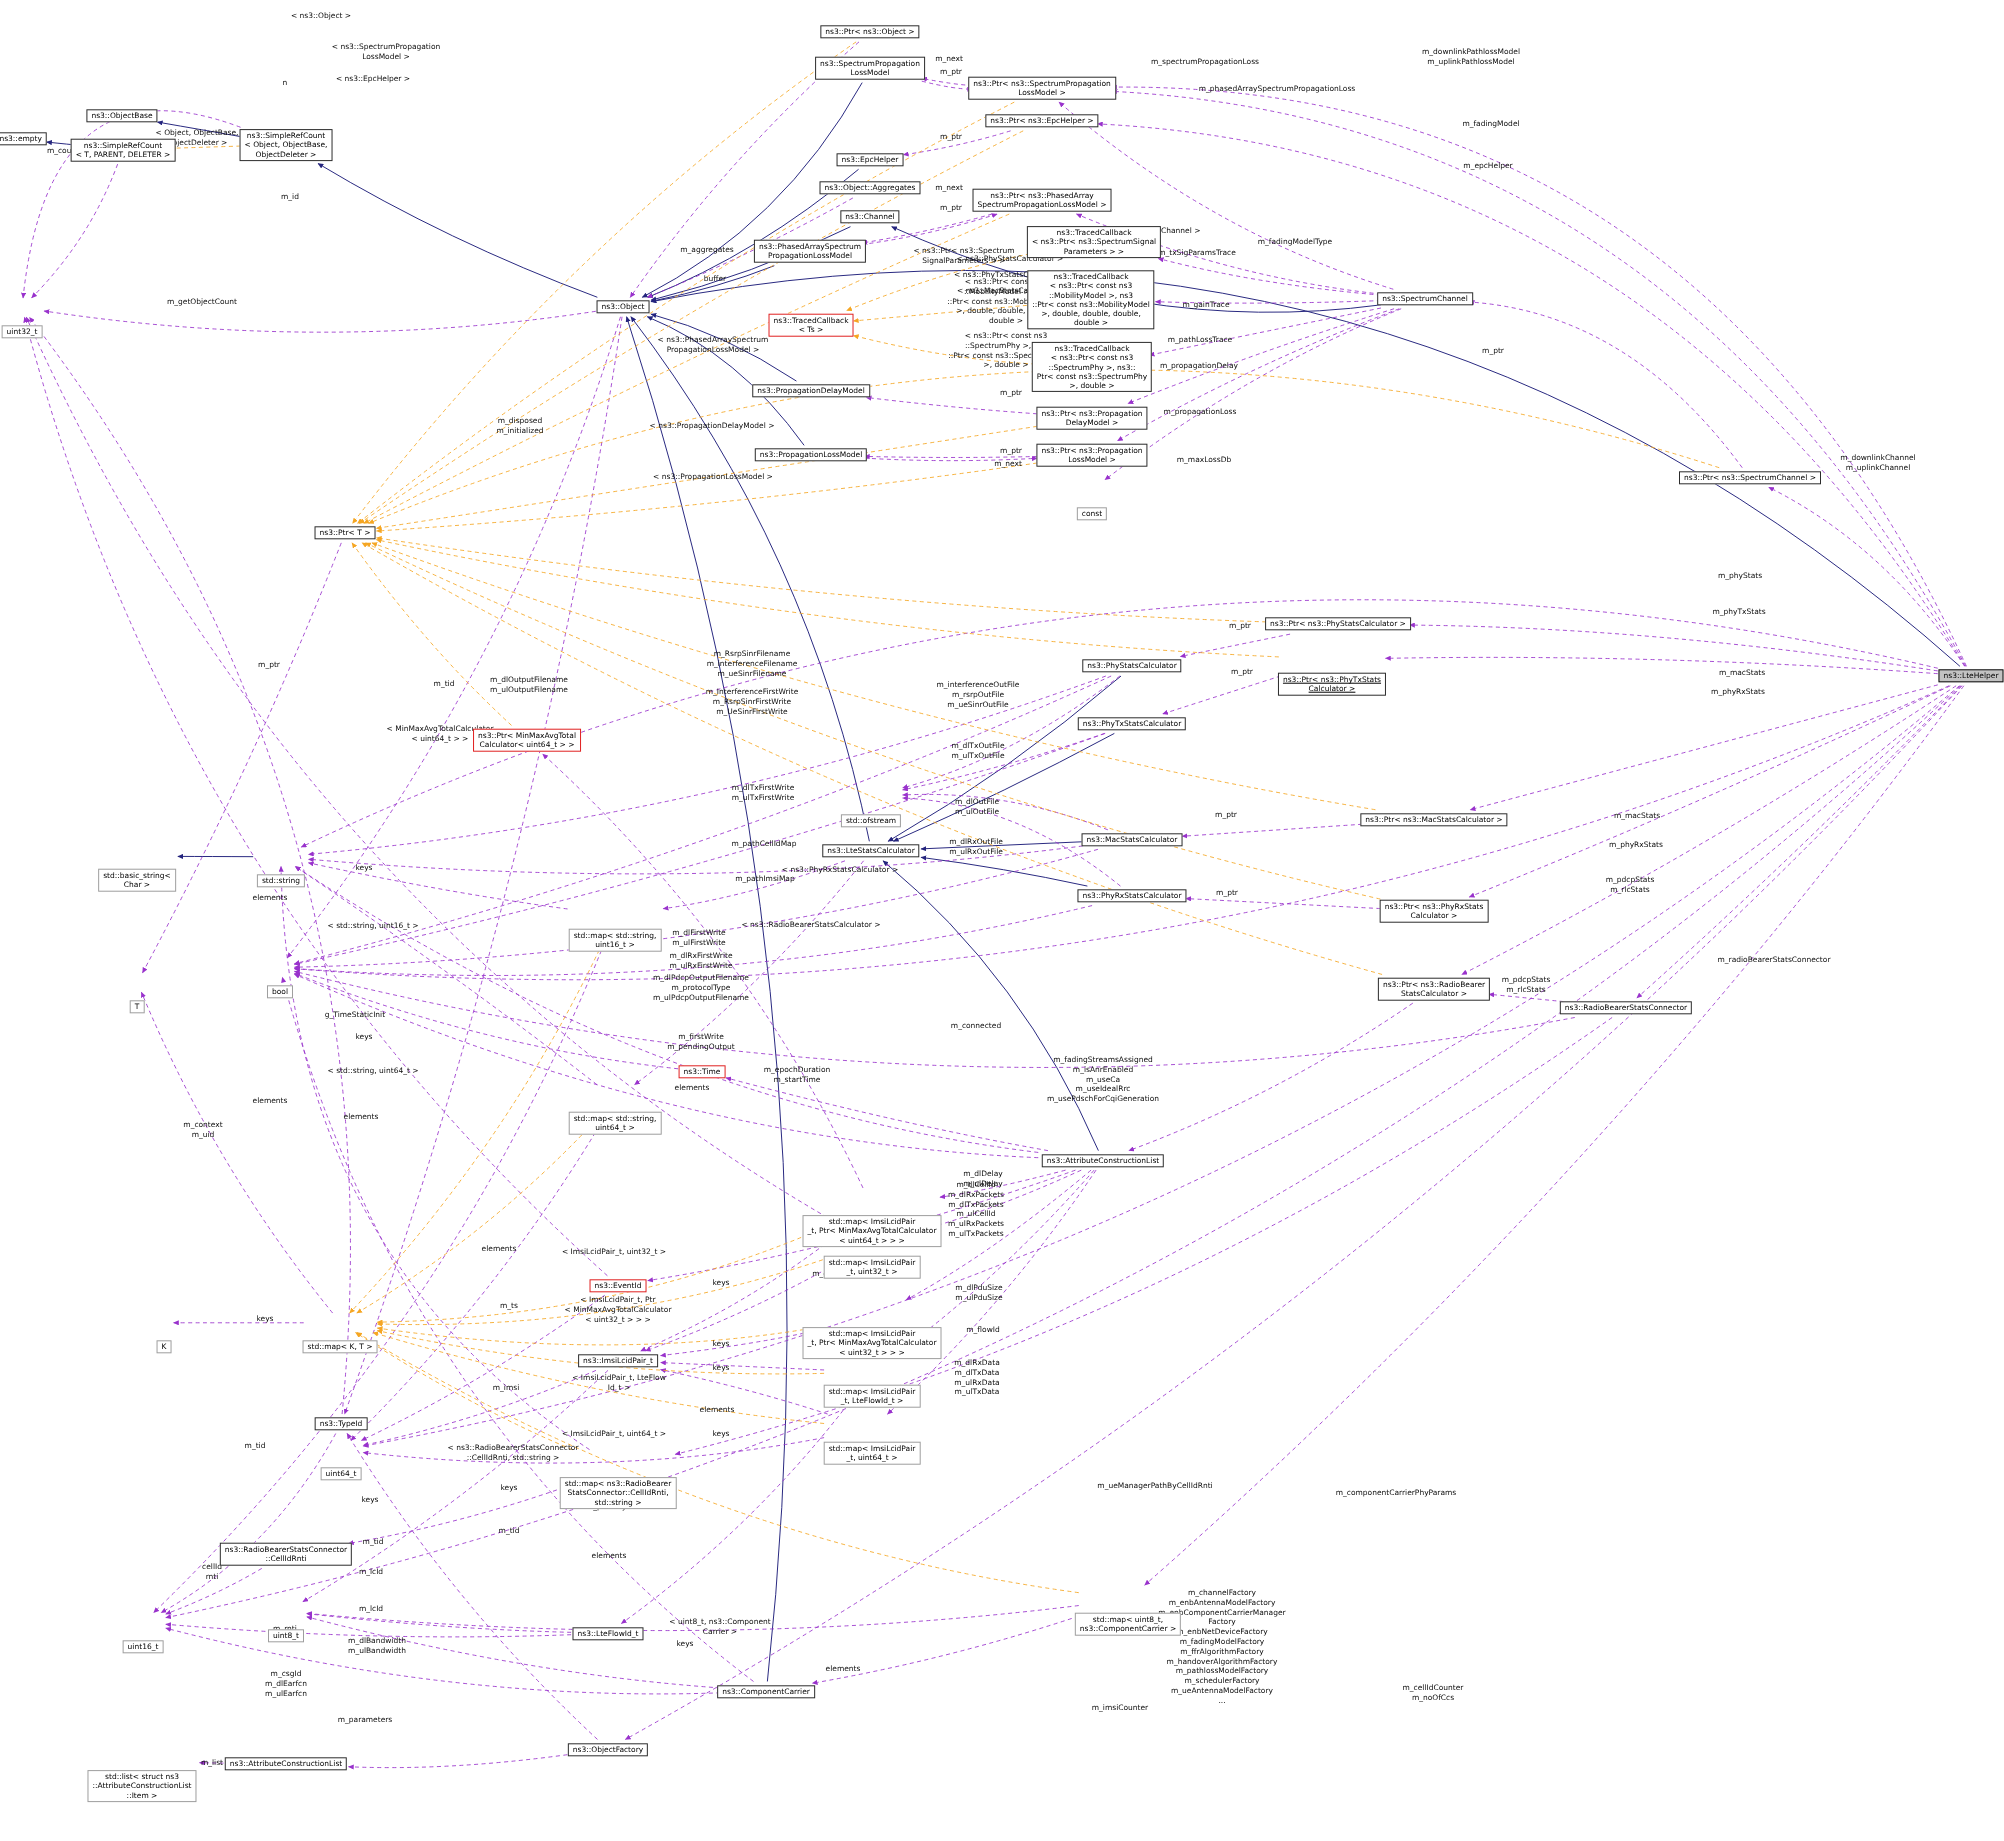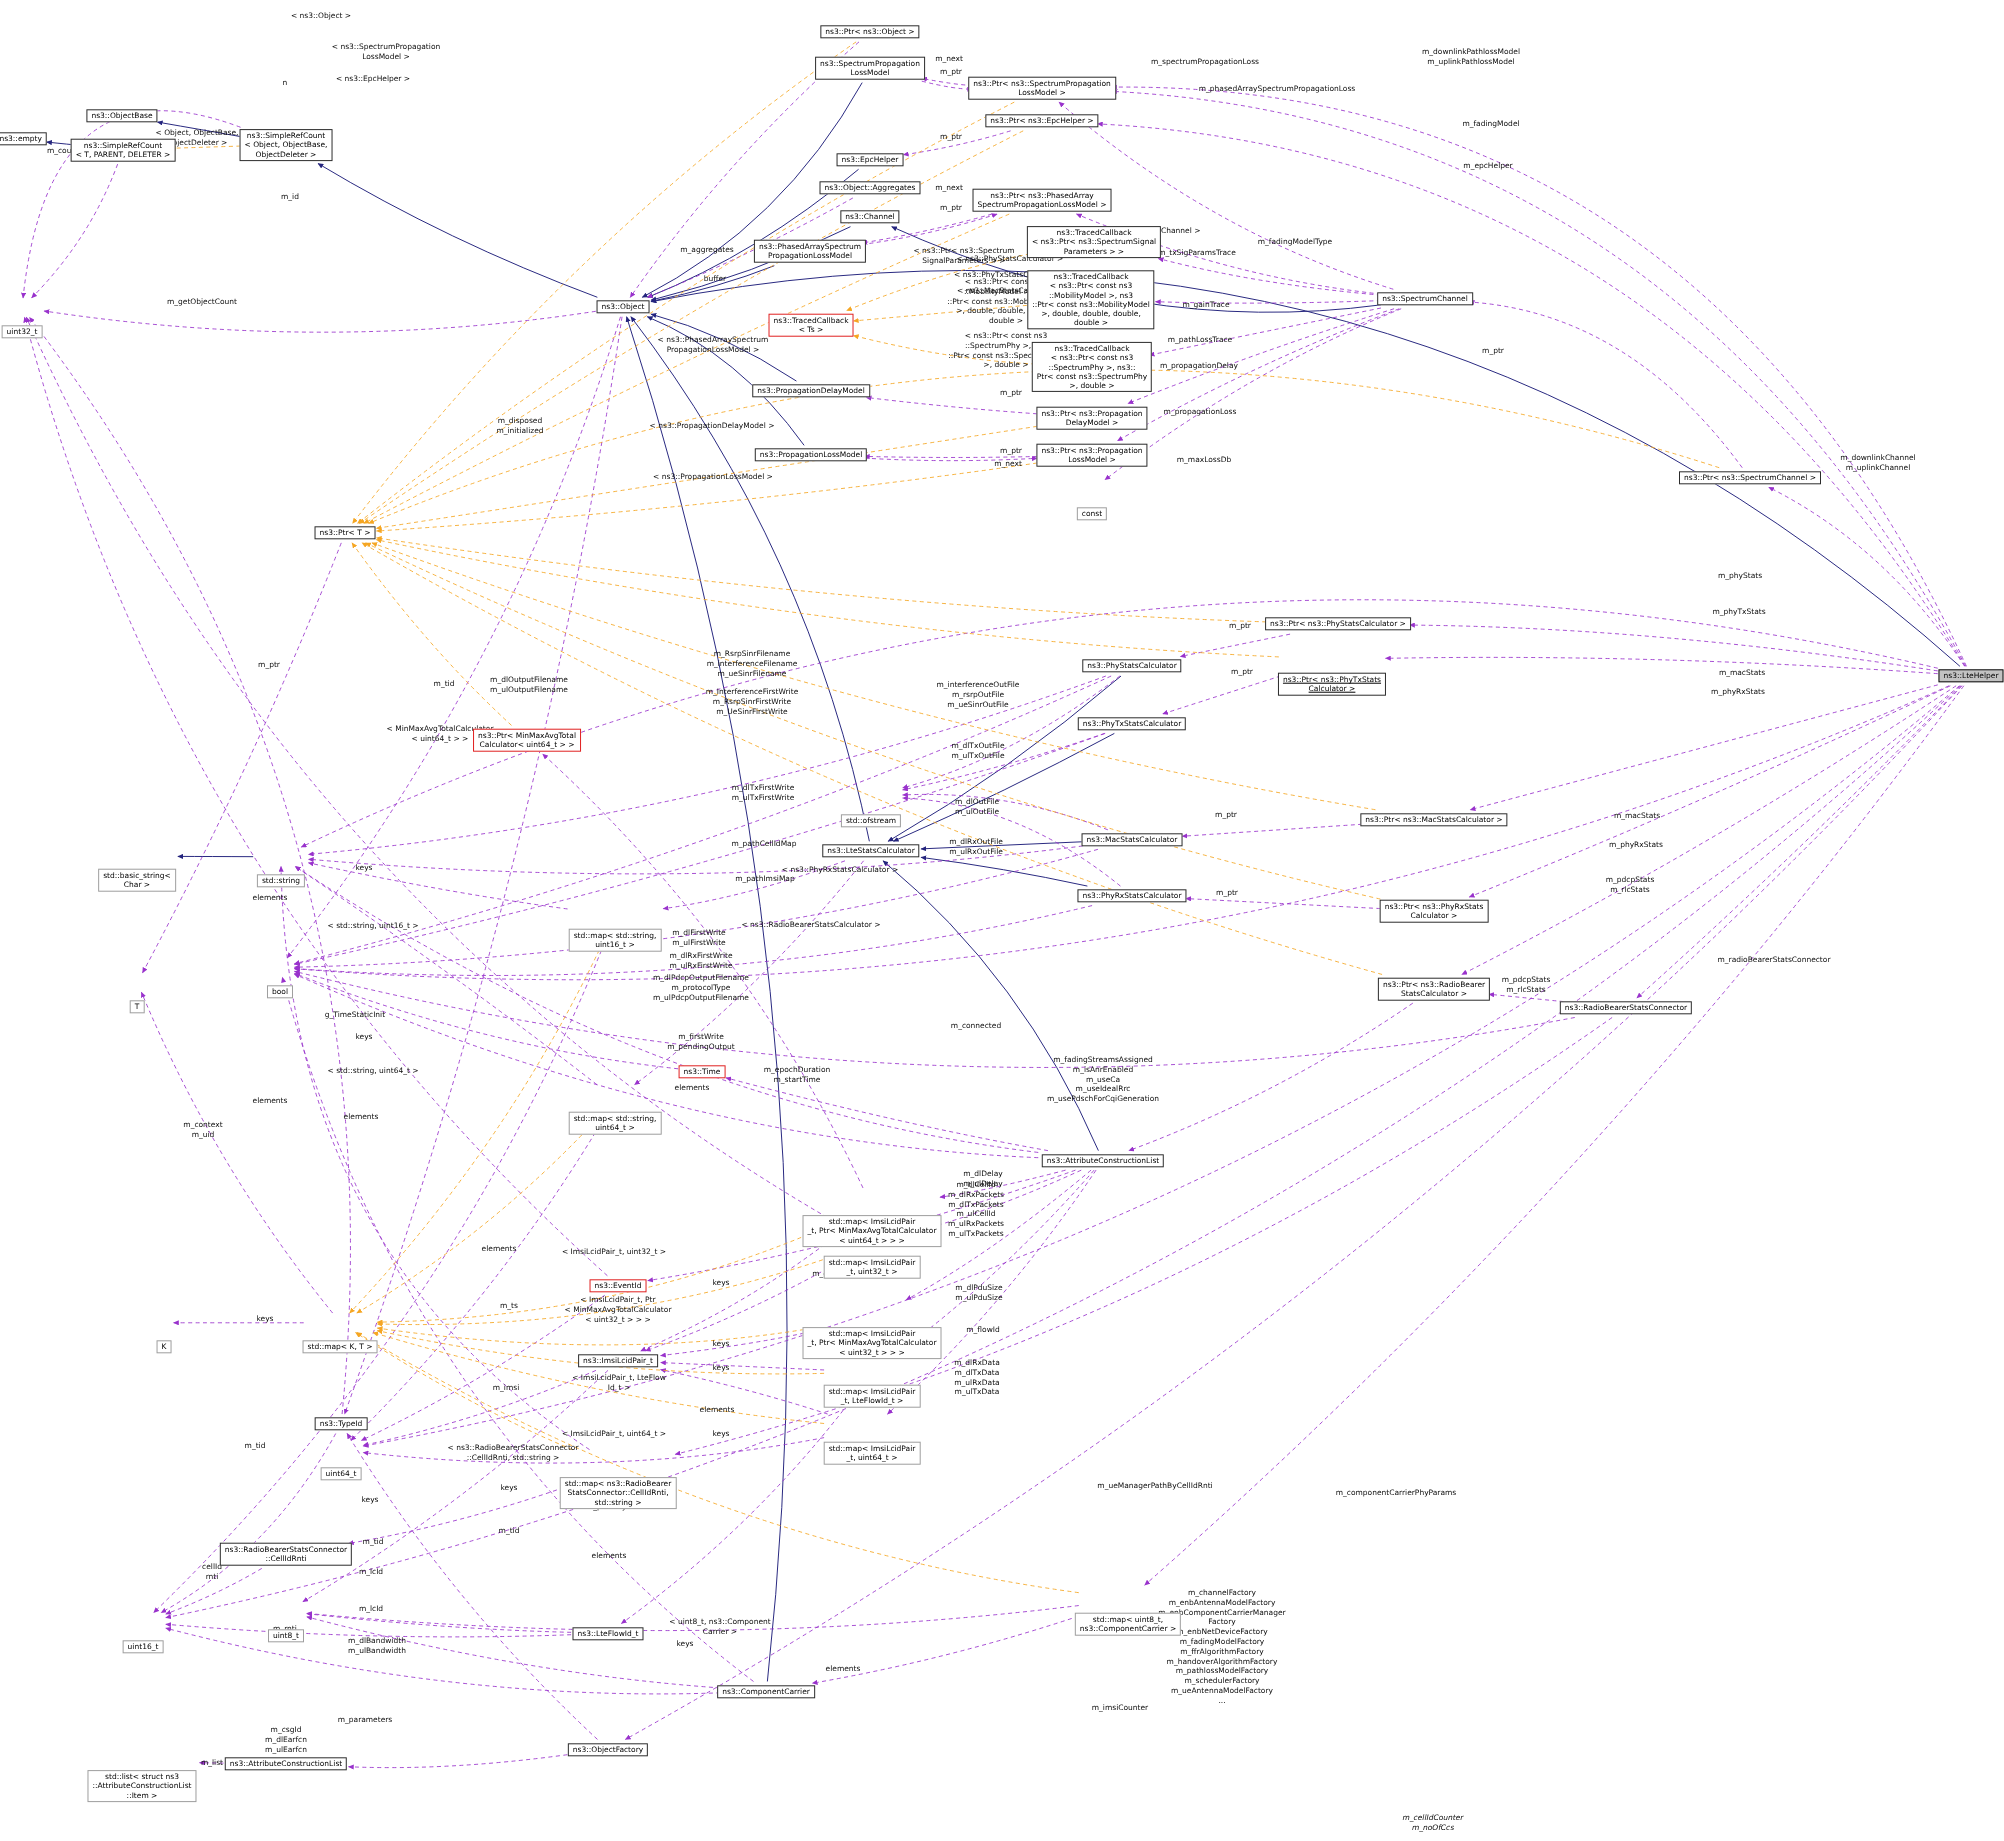--- a/index.html
+++ b/index.html
@@ -350,21 +350,21 @@
     <div class="elabel" style="left: 509px; top: 1531px;">m_tid</div>
     <div class="elabel" style="left: 370px; top: 1500px;">keys</div>
     <div class="elabel" style="left: 373px; top: 1542px;">m_tid</div>
     <div class="elabel" style="left: 371px; top: 1572px;">m_lcId</div>
     <div class="elabel" style="left: 212px; top: 1572px;">cellId
 rnti</div>
     <div class="elabel" style="left: 371px; top: 1609px;">m_lcId</div>
     <div class="elabel" style="left: 285px; top: 1629px;">m_rnti</div>
     <div class="elabel" style="left: 377px; top: 1646px;">m_dlBandwidth
 m_ulBandwidth</div>
-    <div class="elabel" style="left: 286px; top: 1740px; text-align: center;">m_csgId
+    <div class="elabel" style="left: 286px; top: 1684px; text-align: center;">m_csgId
 m_dlEarfcn
 m_ulEarfcn</div>
     <div class="elabel" style="left: 365px; top: 1720px;">m_parameters</div>
     <div class="elabel" style="left: 212px; top: 1763px;">m_list</div>
     <div class="elabel" style="left: 609px; top: 1556px;">elements</div>
     <div class="elabel" style="left: 720px; top: 1591px; margin-top: 36px;">&lt; uint8_t, ns3::Component
 Carrier &gt;</div>
     <div class="elabel" style="left: 685px; top: 1644px;">keys</div>
     <div class="elabel" style="left: 843px; top: 1669px;">elements</div>
     <div class="elabel" style="left: 1155px; top: 1486px;">m_ueManagerPathByCellIdRnti</div>
@@ -375,21 +375,21 @@
 Factory
 m_enbNetDeviceFactory
 m_fadingModelFactory
 m_ffrAlgorithmFactory
 m_handoverAlgorithmFactory
 m_pathlossModelFactory
 m_schedulerFactory
 m_ueAntennaModelFactory
 ...</div>
     <div class="elabel" style="left: 1120px; top: 1708px;">m_imsiCounter</div>
-    <div class="elabel" style="left: 1433px; top: 1823px; font-style: italic;">m_cellIdCounter
+    <div class="elabel" style="left: 1433px; top: 1693px;">m_cellIdCounter
 m_noOfCcs</div>
     <div class="node class" style="left: 20.7px; top: 139px;">ns3::empty</div>
     <div class="node class" style="left: 122px; top: 116px;">ns3::ObjectBase</div>
     <div class="node class" style="left: 123px; top: 150px;">ns3::SimpleRefCount
 &lt; T, PARENT, DELETER &gt;</div>
     <div class="node class" style="left: 286px; top: 145px;">ns3::SimpleRefCount
 &lt; Object, ObjectBase,
 ObjectDeleter &gt;</div>
     <div class="node external" style="left: 22px; top: 308px;">uint32_t</div>
     <div class="node class" style="left: 345px; top: 533px;">ns3::Ptr&lt; T &gt;</div>

